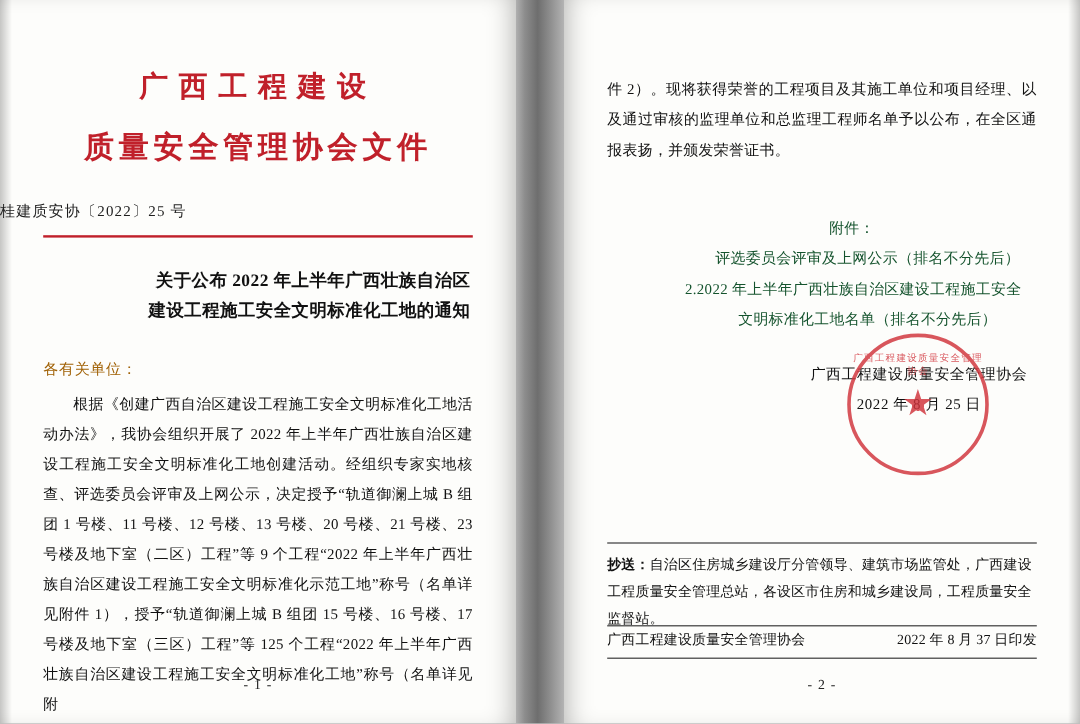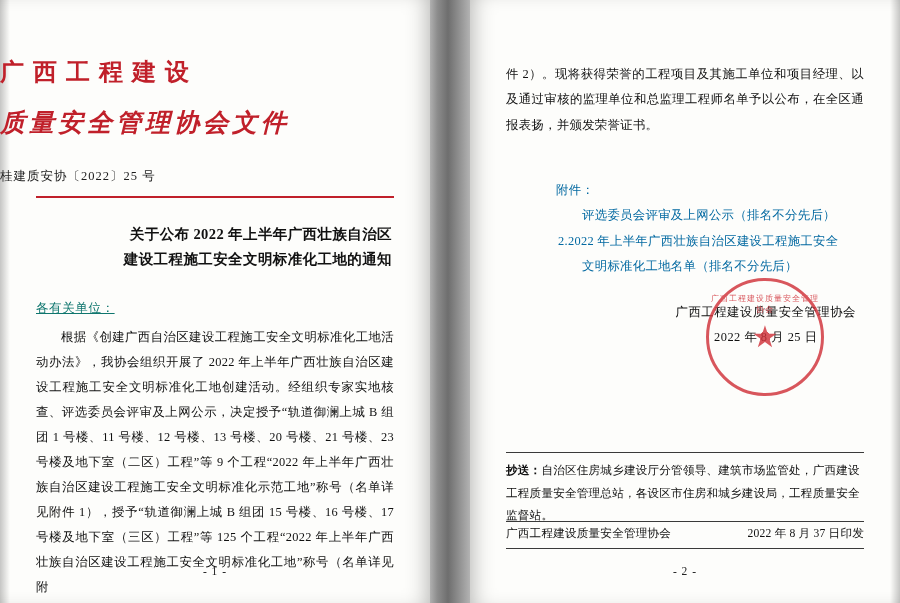--- a/index.html
+++ b/index.html
@@ -53,35 +53,34 @@
   .edge-shadow-r {
     position: absolute; right: 0; top: 0; width: 10px; height: 603px;
     background: linear-gradient(to left, rgba(0,0,0,0.22), rgba(0,0,0,0));
   }
 
   
   .doc-head {
     position: absolute;
     left: 0; right: 0;
     top: 56px;
-    text-align: left;
+    text-align: center;
     color: #c0202a;
   }
   .doc-head .line1 {
     font-size: 24px;
     font-weight: bold;
     letter-spacing: 9px;
     font-family: "Liberation Serif", serif;
   }
   .doc-head .line2 {
     font-size: 25px;
     font-weight: bold;
     letter-spacing: 4px;
     margin-top: 18px;
-    font-style: italic;
   }
   .doc-number {
     position: absolute;
     left: 0; right: 0;
     top: 168px;
     text-align: left;
     font-size: 12.5px;
     color: #1d1d1d;
     letter-spacing: 1px;
   }
@@ -103,23 +102,22 @@
     font-weight: bold;
     line-height: 1.75;
     color: #111;
     letter-spacing: 0.4px;
   }
   .salutation {
     position: absolute;
     left: 36px;
     top: 300px;
     font-size: 12.5px;
-    color: #0f766e;
+    color: #a16207;
     letter-spacing: 0.6px;
-    text-decoration: underline;
   }
   .body-left {
     position: absolute;
     left: 36px;
     width: 358px;
     top: 325px;
     font-size: 12.4px;
     line-height: 2.02;
     color: #111;
     text-align: justify;
@@ -148,22 +146,23 @@
     text-align: justify;
     letter-spacing: 0.3px;
   }
   .attach-block {
     position: absolute;
     left: 36px;
     width: 358px;
     top: 178px;
     font-size: 12.4px;
     line-height: 2.05;
-    color: #0369a1;
+    color: #14532d;
     letter-spacing: 0.3px;
+    text-align: center;
   }
   .attach-lead { text-indent: 50px; }
   .attach-item { padding-left: 76px; text-indent: -24px; }
   .attach-cont { padding-left: 76px; }
 
   .signature {
     position: absolute;
     right: 44px;
     top: 300px;
     text-align: center;

